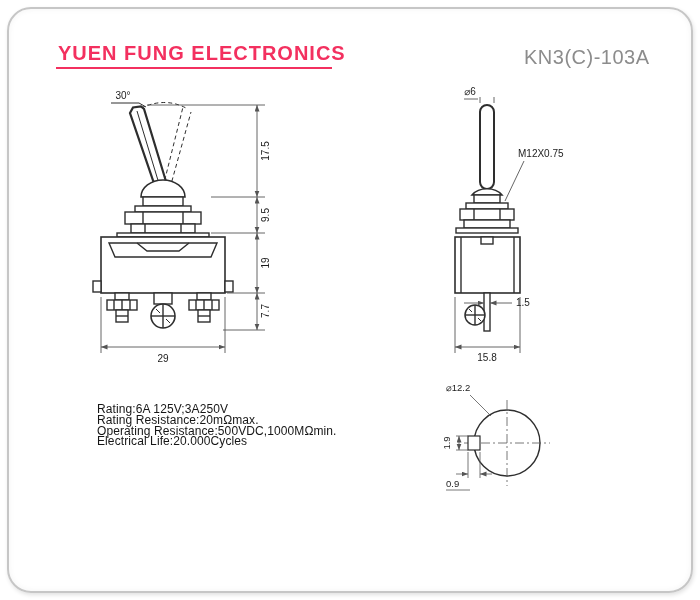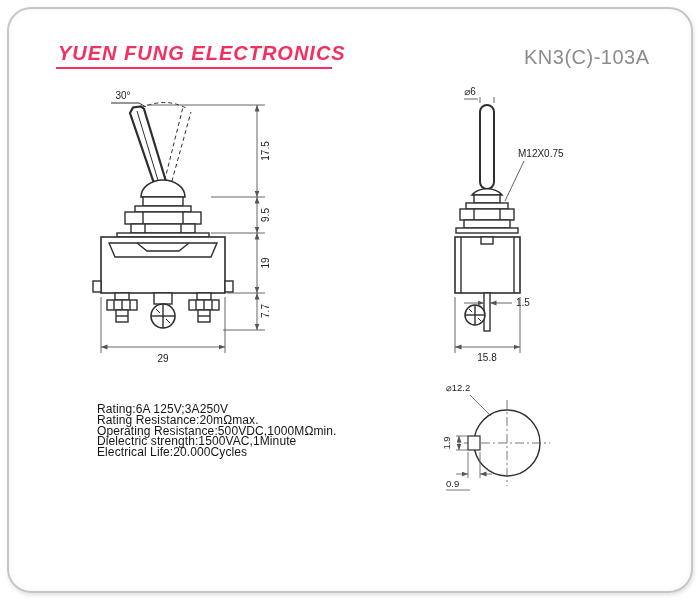--- a/index.html
+++ b/index.html
@@ -6,21 +6,21 @@
   .page {
     position:relative; width:700px; height:600px; background:#fff;
     font-family:"Liberation Sans", sans-serif; overflow:hidden;
   }
   .frame {
     position:absolute; inset:7px; border:2px solid #c6c6c6; border-radius:24px;
     box-shadow: inset 0 0 6px rgba(0,0,0,0.05), 1px 2px 4px rgba(0,0,0,0.12);
   }
   .brand {
     position:absolute; left:58px; top:42px; font-size:20px; font-weight:bold;
-    font-style:italic; letter-spacing:1px; color:var(--brand,#f3305f); white-space:nowrap;
+    letter-spacing:1px; color:var(--brand,#f3305f); white-space:nowrap;
   }
   .brand-underline {
     position:absolute; left:56px; top:67px; width:276px; height:2px;
     background:var(--brand,#f3305f);
   }
   .part-number {
     position:absolute; left:524px; top:46px; font-size:20px; letter-spacing:0.5px;
     color:var(--partnum,#8c8c8c); white-space:nowrap;
   }
   .front-view  { position:absolute; left:85px;  top:85px; }
@@ -201,21 +201,20 @@
       <text x="88" y="72" text-anchor="start">M12X0.75</text>
       <text x="86" y="221" text-anchor="start">1.5</text>
       <text x="57" y="276" text-anchor="middle">15.8</text>
     </g>
   </svg>
 
   <div class="specs">
     <div>Rating:6A 125V;3A250V</div>
     <div>Rating Resistance:20mΩmax.</div>
     <div>Operating Resistance:500VDC,1000MΩmin.</div>
-    <div>Dielectric strength:1500VAC,1Minute</div>
     <div>Electrical Life:20.000Cycles</div>
   </div>
 
   <svg class="panel-cutout" width="130" height="135" viewBox="0 0 130 135">
     <defs>
       <marker id="pcE" orient="auto" markerUnits="userSpaceOnUse" markerWidth="8" markerHeight="6" refX="6.5" refY="2.5">
           <path d="M0,0 L6.5,2.5 L0,5 Z" fill="#555"></path>
         </marker>
       <marker id="pcS" orient="auto-start-reverse" markerUnits="userSpaceOnUse" markerWidth="8" markerHeight="6" refX="6.5" refY="2.5">
           <path d="M0,0 L6.5,2.5 L0,5 Z" fill="#555"></path>

